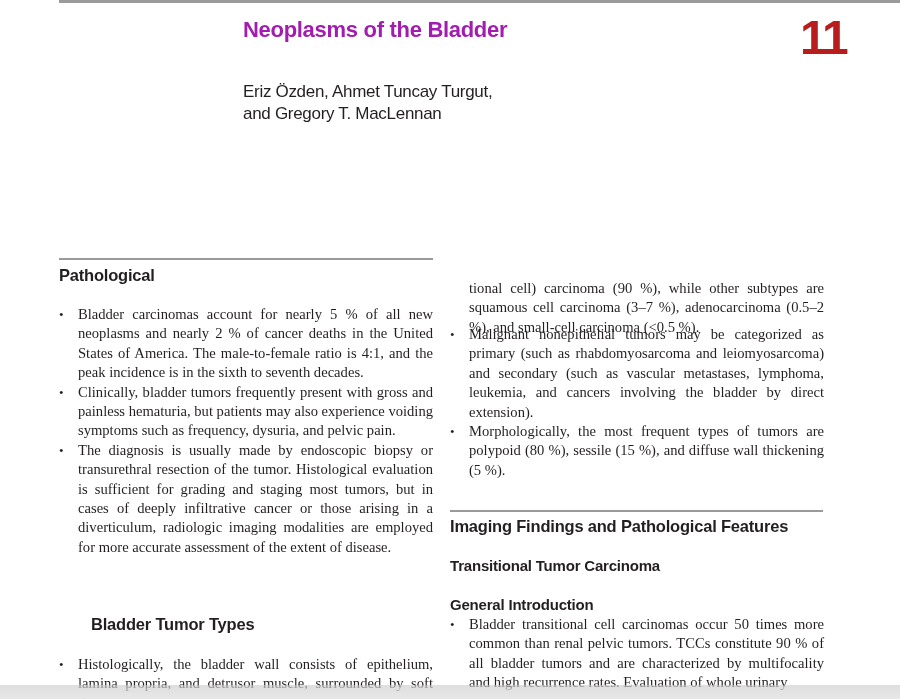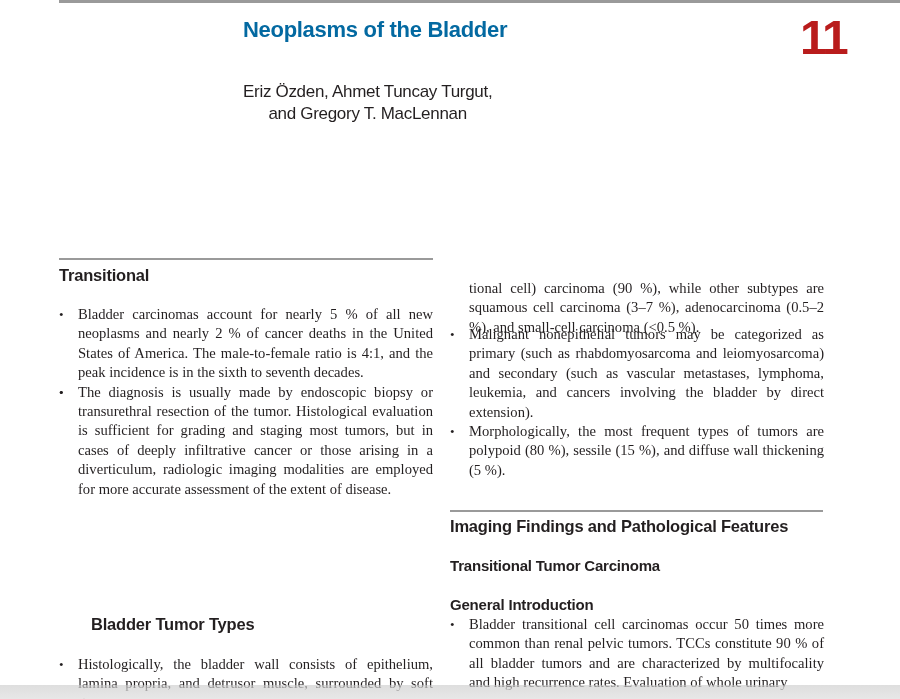--- a/index.html
+++ b/index.html
@@ -8,33 +8,33 @@
     background: #ffffff; color: #231f20;
     font-family: "Liberation Serif", serif;
   }
   .top-rule {
     position: absolute; left: 59px; right: 0; top: 0; height: 3px;
     background: #9a9a9a;
   }
   .chapter-title {
     position: absolute; left: 243px; top: 17px;
     font-family: "Liberation Sans", sans-serif; font-weight: bold;
-    font-size: 22px; color: #0369a1; letter-spacing: -0.3px;
+    font-size: 22px; color: #a21caf; letter-spacing: -0.3px;
   }
   .chapter-number {
     position: absolute; left: 800px; top: 12px;
     font-family: "Liberation Sans", sans-serif; font-weight: bold;
     font-size: 48px; line-height: 52px; color: #b91c1c; letter-spacing: -2px;
   }
   .authors {
     position: absolute; left: 243px; top: 81px;
     font-family: "Liberation Sans", sans-serif;
     font-size: 17px; line-height: 22px; color: #231f20; letter-spacing: -0.3px;
   }
-  .authors div { white-space: nowrap; text-align: center; }
+  .authors div { white-space: nowrap; }
 
   .rule {
     position: absolute; height: 2px; background: #9a9a9a;
   }
   .h1 {
     position: absolute; font-family: "Liberation Sans", sans-serif;
     font-weight: bold; font-size: 16.5px; color: #231f20; white-space: nowrap;
     letter-spacing: -0.2px;
   }
   .h2 {
@@ -66,25 +66,25 @@
 
 <div class="chapter-title">Neoplasms of the Bladder</div>
 <div class="chapter-number">11</div>
 
 <div class="authors">
   <div>Eriz Özden, Ahmet Tuncay Turgut,</div>
   <div>and Gregory T. MacLennan</div>
 </div>
 
 <div class="rule" style="left:59px; width:374px; top:258px;"></div>
-<div class="h1" style="left:59px; top:266px;">Transitional</div>
+<div class="h1" style="left:59px; top:266px;">Pathological</div>
 
 <ul class="bullets" style="left:59px; width:374px; top:305px;">
   <li><span class="dot">•</span><span>Bladder carcinomas account for nearly 5 % of all new neoplasms and nearly 2 % of cancer deaths in the United States of America. The male-to-female ratio is 4:1, and the peak incidence is in the sixth to seventh decades.</span></li>
-  <li><span class="dot">•</span></li>
+  <li><span class="dot">•</span><span>Clinically, bladder tumors frequently present with gross and painless hematuria, but patients may also experience voiding symptoms such as frequency, dysuria, and pelvic pain.</span></li>
   <li><span class="dot">•</span><span>The diagnosis is usually made by endoscopic biopsy or transurethral resection of the tumor. Histological evaluation is sufficient for grading and staging most tumors, but in cases of deeply infiltrative cancer or those arising in a diverticulum, radiologic imaging modalities are employed for more accurate assessment of the extent of disease.</span></li>
 </ul>
 
 <div class="h1" style="left:59px; top:615px;margin-left:32px;">Bladder Tumor Types</div>
 
 <ul class="bullets" style="left:59px; width:374px; top:655px;">
   <li><span class="dot">•</span><span>Histologically, the bladder wall consists of epithelium, lamina propria, and detrusor muscle, surrounded by soft tissues,</span></li>
 </ul>
 
 <div class="para" style="left:450px; width:355px; top:267px;margin-top:12px;">tional cell) carcinoma (90 %), while other subtypes are squamous cell carcinoma (3–7 %), adenocarcinoma (0.5–2 %), and small-cell carcinoma (&lt;0.5 %).</div>

